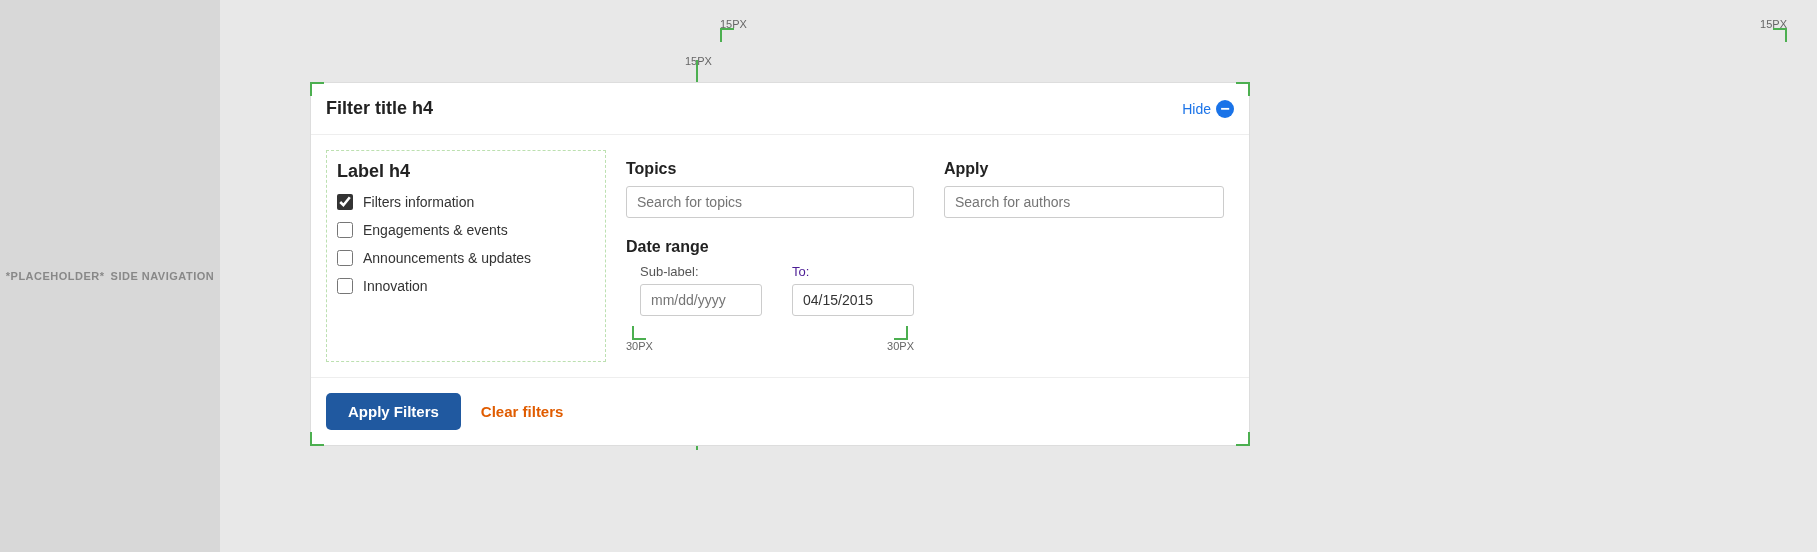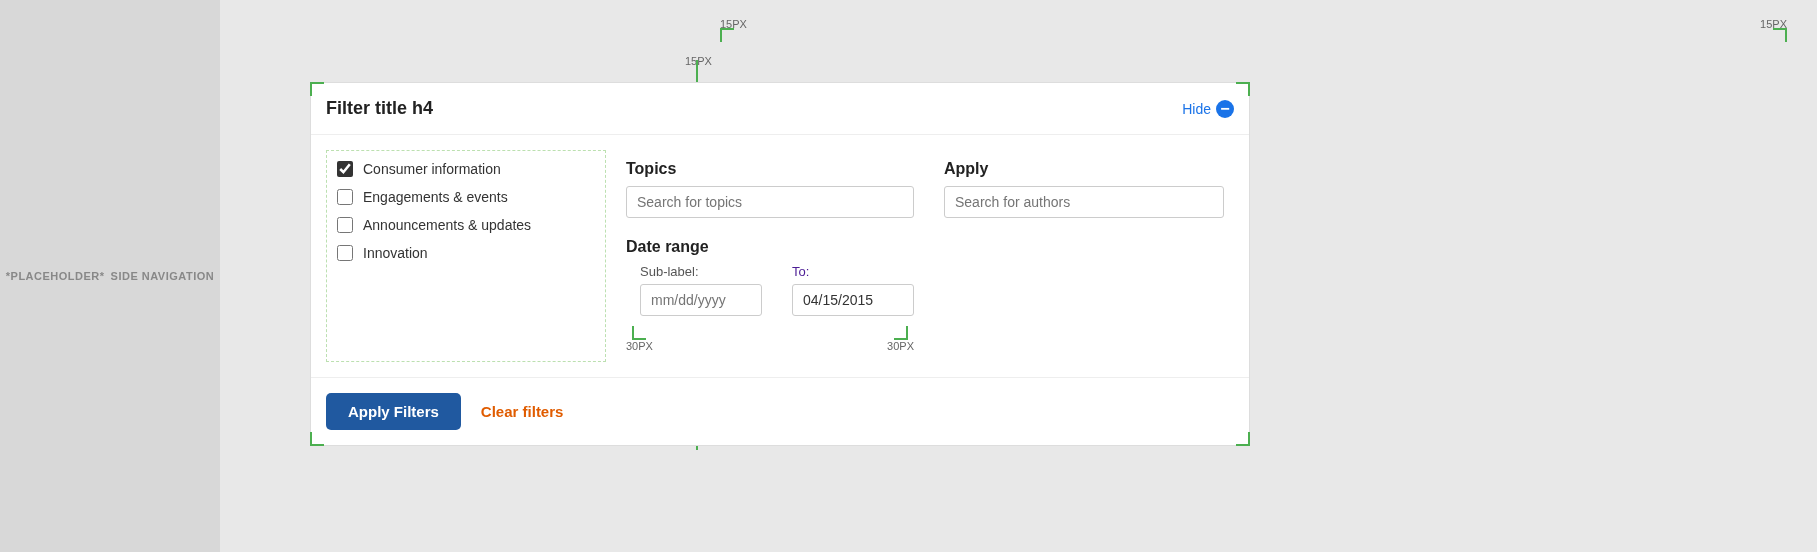--- a/index.html
+++ b/index.html
@@ -306,24 +306,25 @@
       <span class="filter-title">Filter title h4</span>
       <button class="hide-btn">
         <span>Hide</span>
         <span class="hide-icon">−</span>
       </button>
     </div>
 
     <div class="filter-body">
 
       <div class="filter-col-left">
+        <div class="col-label">Label h4</div>
 
         <div class="checkbox-item">
           <input type="checkbox" checked="" style="">
-          <span class="checkbox-label">Consumer information</span>
+          <span class="checkbox-label">Filters information</span>
         </div>
 
         <div class="checkbox-item">
           <input type="checkbox" style="">
           <span class="checkbox-label">Engagements &amp; events</span>
         </div>
 
         <div class="checkbox-item">
           <input type="checkbox" style="">
           <span class="checkbox-label">Announcements &amp; updates</span>

